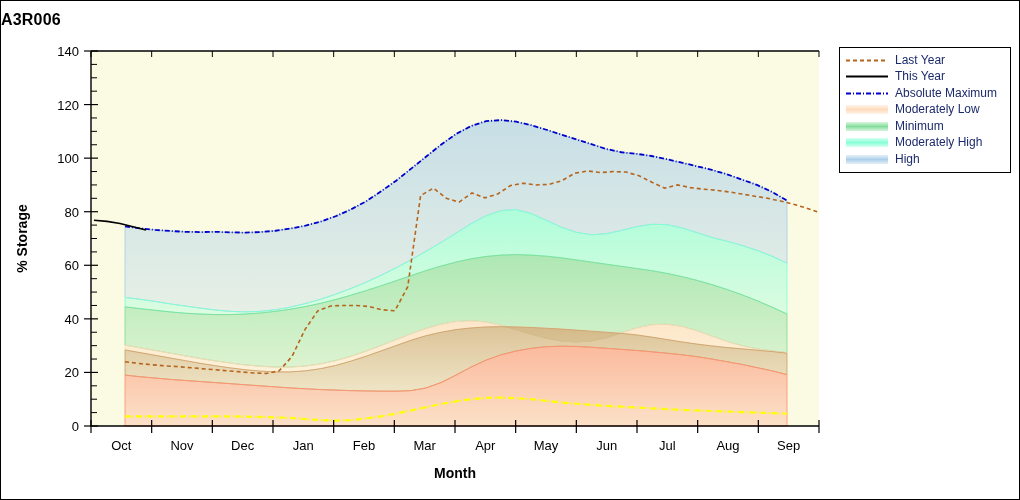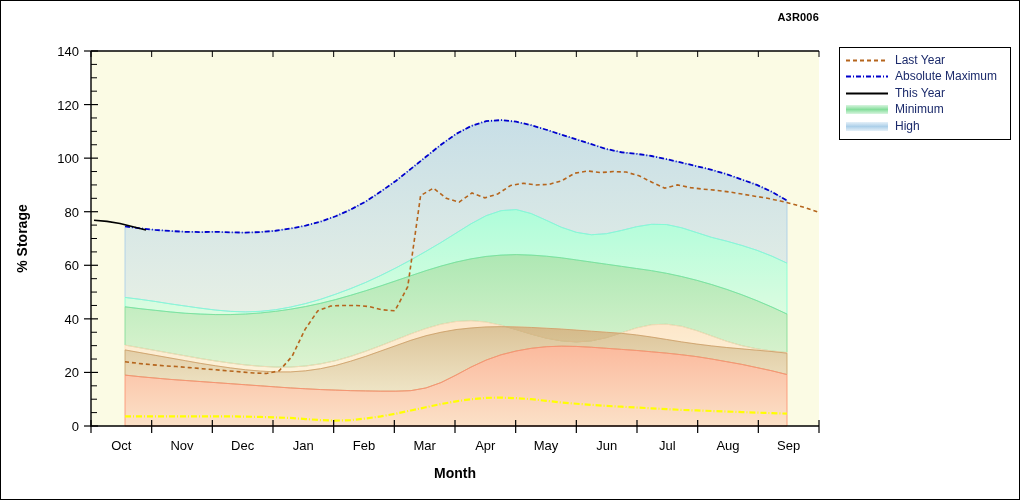--- a/index.html
+++ b/index.html
@@ -1,20 +1,20 @@
 <!DOCTYPE html>
 <html><head>
 <meta charset="utf-8">
 <style>
   html,body{margin:0;padding:0;background:#ffffff;}
   body{width:1020px;height:500px;overflow:hidden;
        font-family:"Liberation Sans",sans-serif;color:#000;}
   #frame{position:relative;width:1018px;height:498px;border:1px solid #000;background:#fff;}
-  #chart-title{position:absolute;left:0;top:10px;width:818px;text-align:right;
-       font-size:11px;font-weight:bold;letter-spacing:.2px;}
+  #chart-title{position:absolute;left:0;top:10px;width:818px;text-align:left;
+       font-size:16px;font-weight:bold;letter-spacing:.2px;}
   svg{position:absolute;left:0;top:0;}
   .tickmark{stroke:#000;stroke-width:1.2;}
   .minor{stroke:#000;stroke-width:1;}
   .axis{stroke:#000;stroke-width:1.4;fill:none;}
   .ticklabel{font-size:13px;fill:#000;font-family:"Liberation Sans",sans-serif;}
   .axislabel{font-size:14px;font-weight:bold;fill:#000;font-family:"Liberation Sans",sans-serif;}
   #legend{position:absolute;left:838px;top:46px;width:172px;
        border:1px solid #000;background:#fff;padding:4px 0 4px 0;box-sizing:border-box;}
   .legend-row{display:flex;align-items:center;height:16.5px;padding-left:6px;}
   .legend-key{width:42px;height:11px;margin-right:7px;flex:0 0 42px;position:relative;}
@@ -149,52 +149,82 @@
         <span class="legend-key">
           <svg width="42" height="11">
             <line x1="0" y1="5.5" x2="42" y2="5.5" stroke="#b5651d" stroke-width="1.8" stroke-dasharray="4,3"></line>
           </svg>
         </span>
         <span class="legend-label">Last Year</span>
       </div>
       <div class="legend-row">
         <span class="legend-key">
           <svg width="42" height="11">
+            <line x1="0" y1="5.5" x2="42" y2="5.5" stroke="#000000" stroke-width="1.8"></line>
+          </svg>
+        </span>
+        <span class="legend-label">This Year</span>
+      </div>
+      <div class="legend-row">
+        <span class="legend-key">
+          <svg width="42" height="11">
             <line x1="0" y1="5.5" x2="42" y2="5.5" stroke="#0000cc" stroke-width="2" stroke-dasharray="5,2,1,2"></line>
           </svg>
         </span>
         <span class="legend-label">Absolute Maximum</span>
       </div>
       <div class="legend-row">
         <span class="legend-key">
           <svg width="42" height="11">
-            <line x1="0" y1="5.5" x2="42" y2="5.5" stroke="#000000" stroke-width="1.8"></line>
-          </svg>
-        </span>
-        <span class="legend-label">This Year</span>
+            <defs>
+              <linearGradient id="lg6" x1="0" y1="0" x2="0" y2="1">
+                <stop offset="0%" stop-color="#ffd9b8" stop-opacity="0.30"></stop>
+                <stop offset="50%" stop-color="#ffd9b8" stop-opacity="0.95"></stop>
+                <stop offset="100%" stop-color="#ffd9b8" stop-opacity="0.30"></stop>
+              </linearGradient>
+            </defs>
+            <rect x="0" y="1" width="42" height="9" fill="url(#lg6)"></rect>
+          </svg>
+        </span>
+        <span class="legend-label">Moderately Low</span>
       </div>
       <div class="legend-row">
         <span class="legend-key">
           <svg width="42" height="11">
             <defs>
               <linearGradient id="lg7" x1="0" y1="0" x2="0" y2="1">
                 <stop offset="0%" stop-color="#7fdc96" stop-opacity="0.30"></stop>
                 <stop offset="50%" stop-color="#7fdc96" stop-opacity="0.95"></stop>
                 <stop offset="100%" stop-color="#7fdc96" stop-opacity="0.30"></stop>
               </linearGradient>
             </defs>
             <rect x="0" y="1" width="42" height="9" fill="url(#lg7)"></rect>
           </svg>
         </span>
         <span class="legend-label">Minimum</span>
       </div>
       <div class="legend-row">
         <span class="legend-key">
           <svg width="42" height="11">
             <defs>
+              <linearGradient id="lg8" x1="0" y1="0" x2="0" y2="1">
+                <stop offset="0%" stop-color="#7fffd4" stop-opacity="0.30"></stop>
+                <stop offset="50%" stop-color="#7fffd4" stop-opacity="0.95"></stop>
+                <stop offset="100%" stop-color="#7fffd4" stop-opacity="0.30"></stop>
+              </linearGradient>
+            </defs>
+            <rect x="0" y="1" width="42" height="9" fill="url(#lg8)"></rect>
+          </svg>
+        </span>
+        <span class="legend-label">Moderately High</span>
+      </div>
+      <div class="legend-row">
+        <span class="legend-key">
+          <svg width="42" height="11">
+            <defs>
               <linearGradient id="lg9" x1="0" y1="0" x2="0" y2="1">
                 <stop offset="0%" stop-color="#a8cde8" stop-opacity="0.30"></stop>
                 <stop offset="50%" stop-color="#a8cde8" stop-opacity="0.95"></stop>
                 <stop offset="100%" stop-color="#a8cde8" stop-opacity="0.30"></stop>
               </linearGradient>
             </defs>
             <rect x="0" y="1" width="42" height="9" fill="url(#lg9)"></rect>
           </svg>
         </span>
         <span class="legend-label">High</span>

